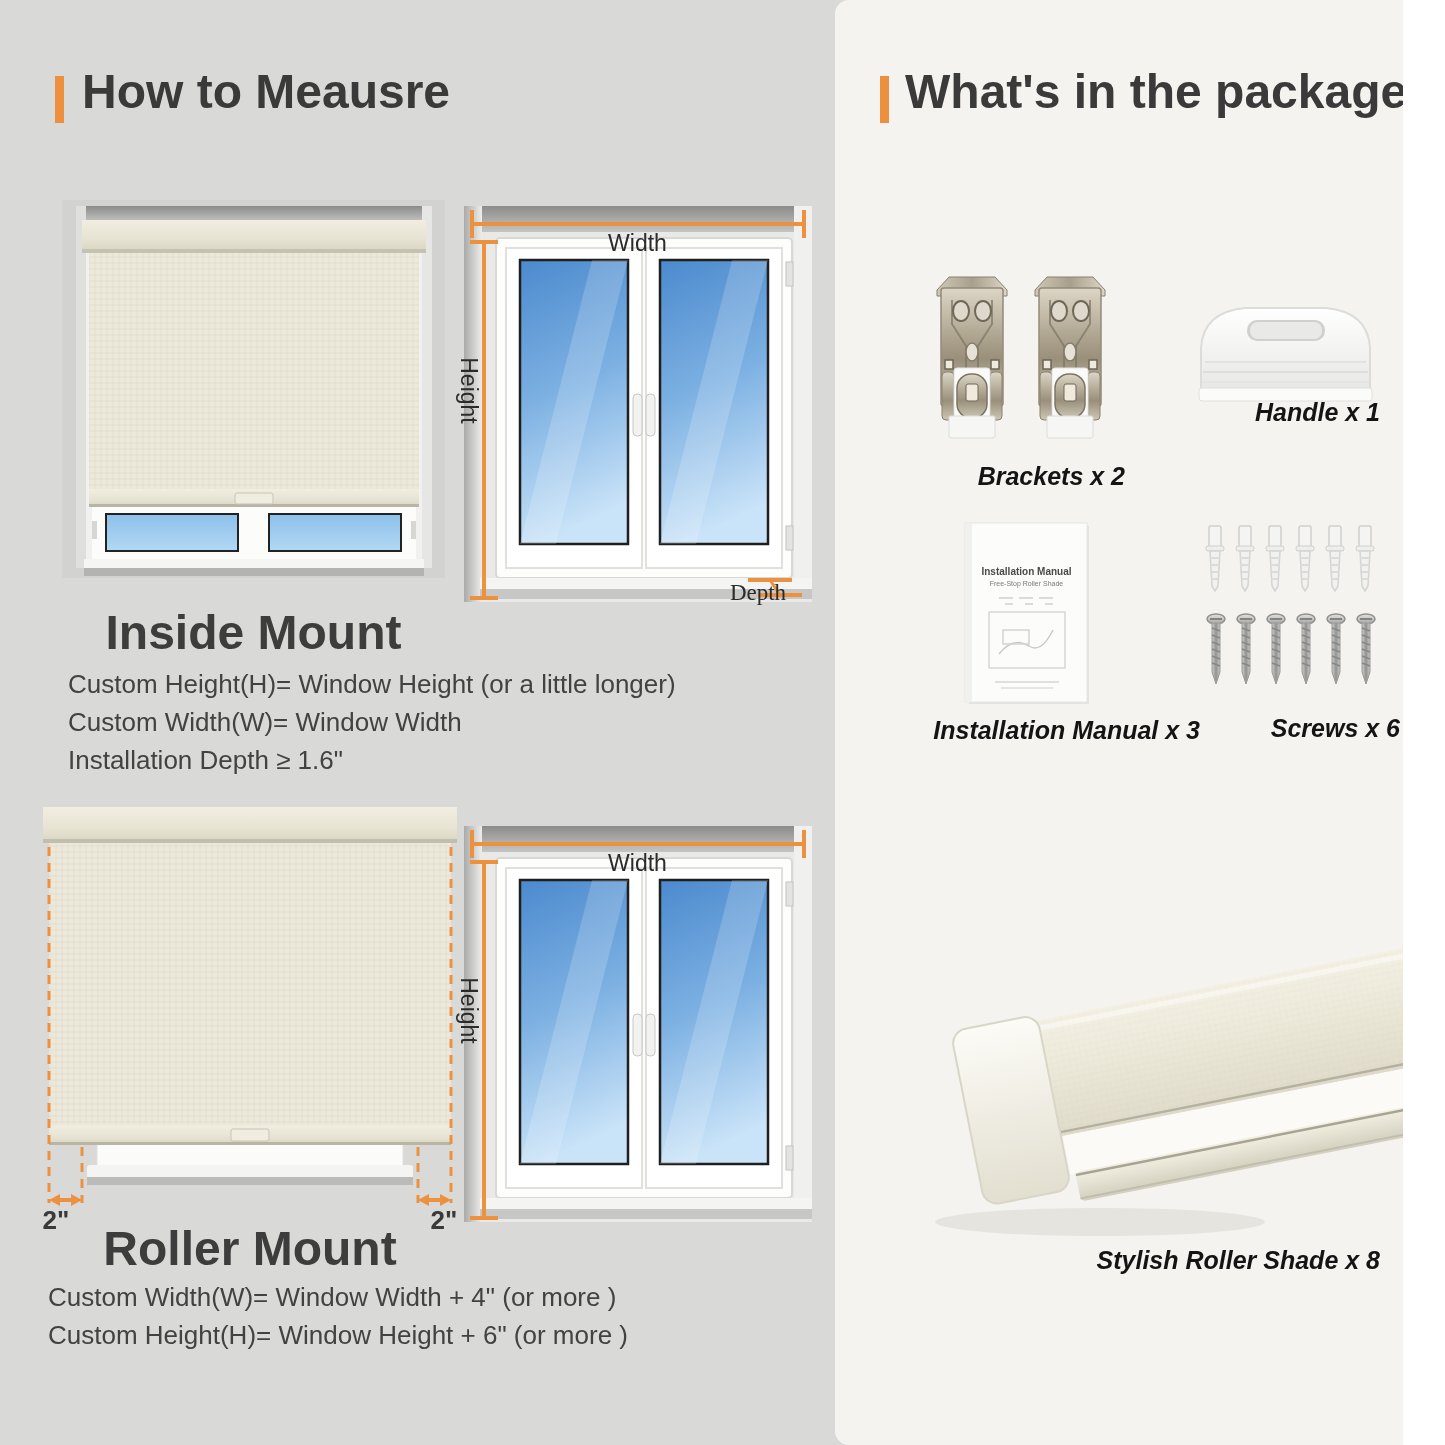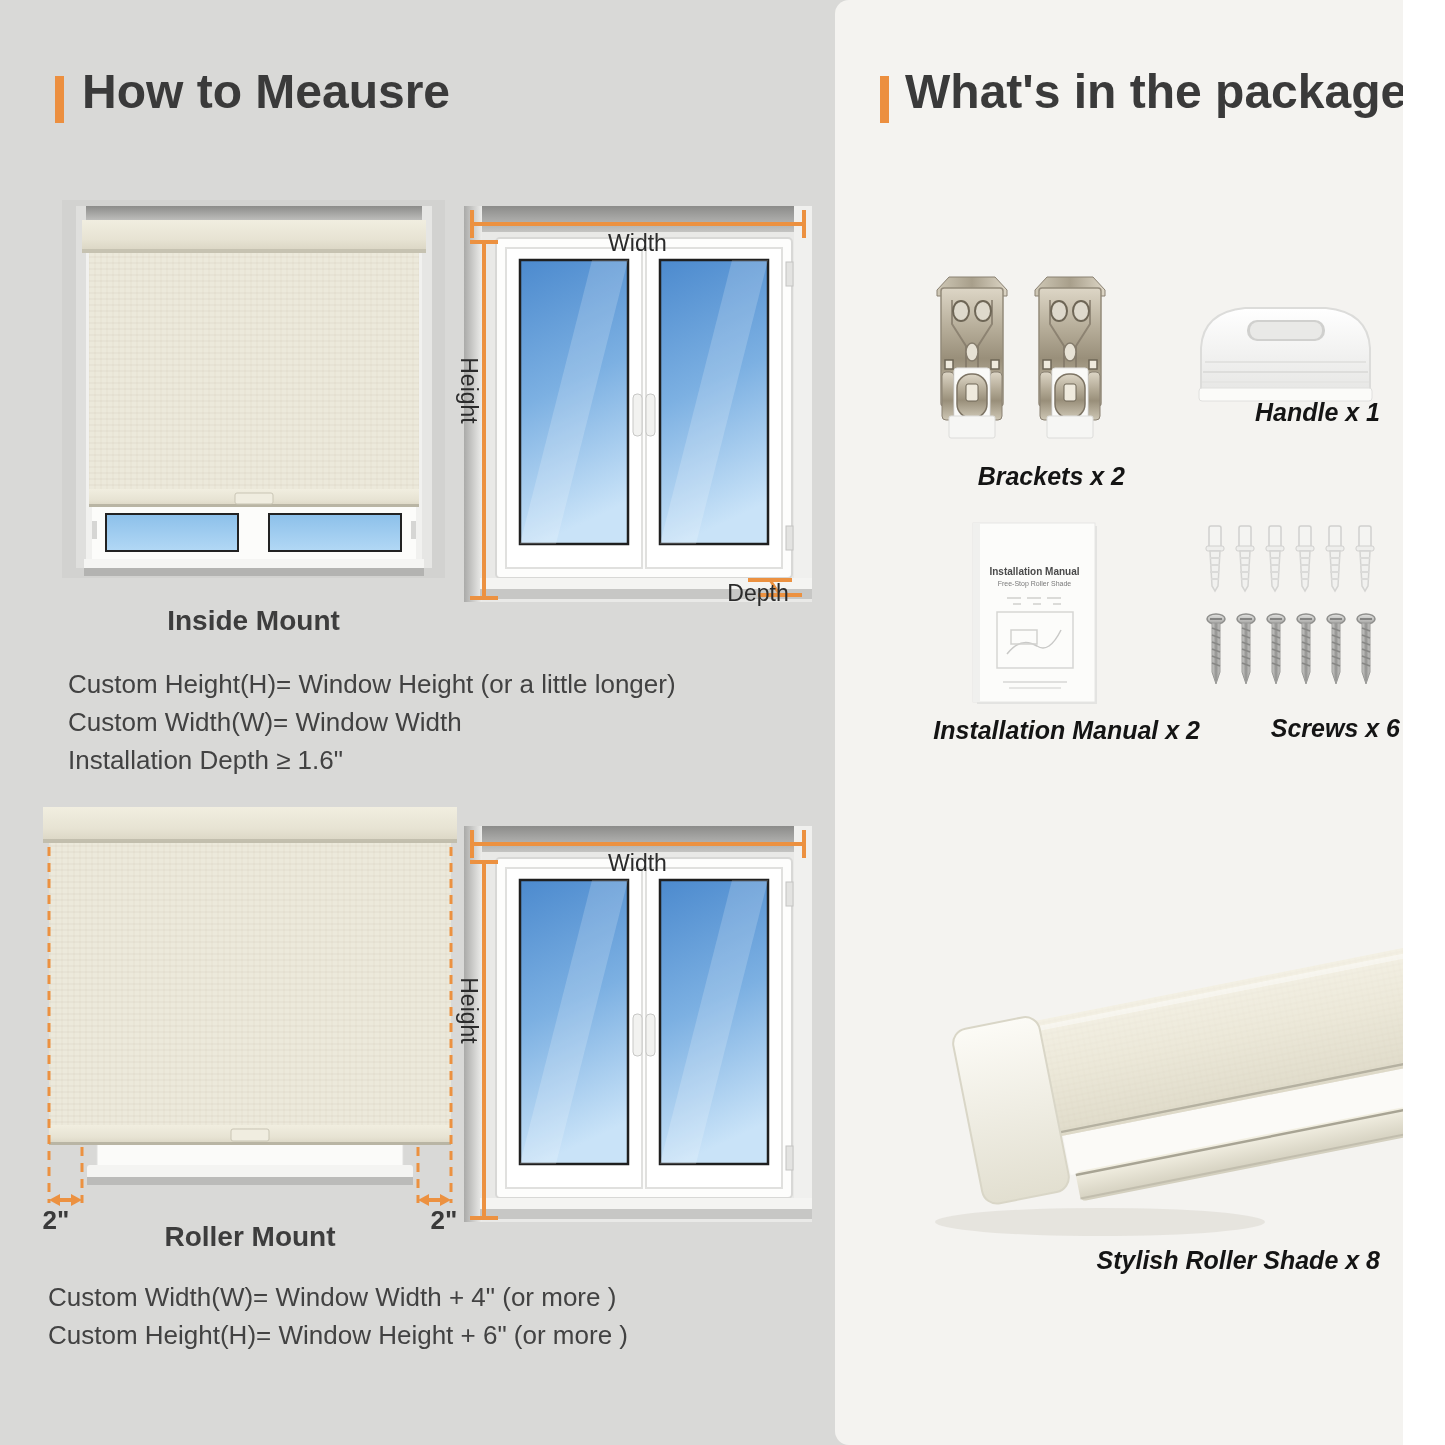--- a/index.html
+++ b/index.html
@@ -3,21 +3,21 @@
 <meta charset="utf-8">
 <style>
   html,body{margin:0;padding:0;background:#ffffff;}
   .canvas{position:relative;width:1403px;height:1445px;overflow:hidden;
           font-family:"Liberation Sans",sans-serif;background:#d9d9d7;}
   .panel{position:absolute;top:0;height:1445px;overflow:hidden;}
   .panel.left{left:0;width:835px;background:#d9d9d7;}
   .panel.right{left:835px;width:610px;background:#f4f3f0;border-radius:14px;}
   .accent{position:absolute;width:9px;height:47px;background:#EC8F3F;}
   .h1{position:absolute;font-size:48px;font-weight:bold;color:#3a3a3a;white-space:nowrap;margin:0;}
-  .caption{position:absolute;font-size:28px;font-weight:bold;color:#3d3d3d;text-align:center;white-space:nowrap;}
+  .caption{position:absolute;font-size:48px;font-weight:bold;color:#3d3d3d;text-align:center;white-space:nowrap;}
   .notes{position:absolute;font-size:26px;color:#424242;line-height:38px;}
   .dlabel{position:absolute;font-size:23px;color:#2b2b2b;white-space:nowrap;text-align:center;}
   .rot90{transform:rotate(90deg);}
   .offlabel{position:absolute;font-size:26px;font-weight:bold;color:#3a3a3a;text-align:center;white-space:nowrap;}
   .ilabel{position:absolute;font-size:25px;font-weight:bold;font-style:italic;color:#141414;text-align:right;white-space:nowrap;}
   .fig{position:absolute;}
   .fig svg{position:absolute;left:0;top:0;}
   .mcover-title{position:absolute;left:0;right:0;top:46px;text-align:center;font-size:10px;font-weight:bold;color:#4a4a4a;}
   .mcover-sub{position:absolute;left:0;right:0;top:60px;text-align:center;font-size:7px;color:#7a7a7a;}
   .defs{position:absolute;width:0;height:0;}
@@ -198,21 +198,21 @@
           <line x1="20" y1="400" x2="48" y2="400"></line>
         </g>
         <g stroke="#EC9140">
           <line x1="298" y1="382" x2="342" y2="382" stroke-width="4"></line>
           <line x1="320" y1="382" x2="330" y2="397" stroke-width="3"></line>
           <line x1="308" y1="397" x2="352" y2="397" stroke-width="4"></line>
         </g>
       </svg>
       <div class="dlabel" style="left:0;right:0;top:32px;">Width</div>
       <div class="dlabel rot90" style="left:-37px;top:179px;width:110px;">Height</div>
-      <div class="dlabel" style="left:258px;top:382px;width:100px;">Depth</div>
+      <div class="dlabel" style="left:258px;top:382px;width:100px;font-family:Liberation Serif, serif;">Depth</div>
     </div>
 
     <div class="caption" style="left:62px;top:605px;width:383px;">Inside Mount</div>
 
     <div class="notes" style="left:68px;top:665px;">
       <div>Custom Height(H)= Window Height (or a little longer)</div>
       <div>Custom Width(W)= Window Width</div>
       <div>Installation Depth ≥ 1.6"</div>
     </div>
 
@@ -317,36 +317,36 @@
         <rect x="54" y="26" width="78" height="21" rx="10" fill="#d0d0ce"></rect>
         <rect x="57" y="28" width="72" height="17" rx="8" fill="#e9e9e7"></rect>
         <line x1="12" y1="68" x2="173" y2="68" stroke="#e2e2e0" stroke-width="2"></line>
         <line x1="10" y1="78" x2="175" y2="78" stroke="#dddddb" stroke-width="2"></line>
         <line x1="9" y1="88" x2="176" y2="88" stroke="#e5e5e3" stroke-width="2"></line>
         <rect x="6" y="94" width="173" height="13" rx="3" fill="#fbfbf9" stroke="#e0e0de"></rect>
       </svg>
     </div>
     <div class="ilabel" style="left:360px;top:398px;width:185px;">Handle x 1</div>
 
-    <div class="fig" style="left:132px;top:520px;width:135px;height:188px;">
+    <div class="fig" style="left:124px;top:520px;width:135px;height:188px;">
       <svg width="135" height="188" viewBox="0 0 135 188">
         <rect x="10" y="6" width="120" height="178" fill="#e3e3e1"></rect>
         <rect x="6" y="3" width="122" height="179" fill="#fcfcfa" stroke="#e6e6e4"></rect>
         <rect x="6" y="3" width="7" height="179" fill="#f0f0ee"></rect>
         <path d="M40,78 h14 M60,78 h14 M80,78 h14 M46,84 h8 M66,84 h8 M86,84 h8" stroke="#cfcfcd" stroke-width="1.5" fill="none"></path>
         <rect x="30" y="92" width="76" height="56" fill="none" stroke="#d6d6d4" stroke-width="1.5"></rect>
         <path d="M40,134 q14,-18 30,-8 q12,8 24,-16" stroke="#c9c9c7" stroke-width="1.5" fill="none"></path>
         <path d="M44,110 h26 v14 h-26 Z" fill="none" stroke="#d2d2d0" stroke-width="1.5"></path>
         <line x1="36" y1="162" x2="100" y2="162" stroke="#e0e0de" stroke-width="2"></line>
         <line x1="42" y1="168" x2="94" y2="168" stroke="#e5e5e3" stroke-width="2"></line>
       </svg>
       <div class="mcover-title">Installation Manual</div>
       <div class="mcover-sub">Free-Stop Roller Shade</div>
     </div>
-    <div class="ilabel" style="left:50px;top:716px;width:315px;">Installation Manual x 2</div>
+    <div class="ilabel" style="left:50px;top:716px;width:315px;">Installation Manual x 3</div>
 
     <div class="fig" style="left:368px;top:524px;width:180px;height:166px;">
       <svg width="180" height="166" viewBox="0 0 180 166">
         <use href="#anchor" x="2" y="2"></use>
           <use href="#anchor" x="32" y="2"></use>
         <use href="#anchor" x="62" y="2"></use>
           <use href="#anchor" x="92" y="2"></use>
         <use href="#anchor" x="122" y="2"></use>
           <use href="#anchor" x="152" y="2"></use>
         <use href="#screwItem" x="4" y="90"></use>

